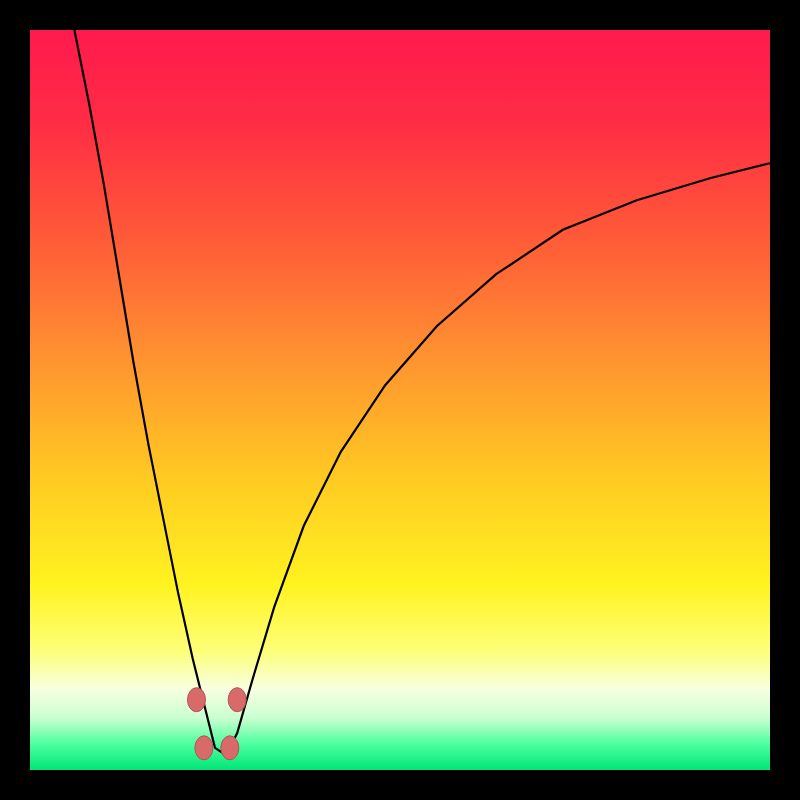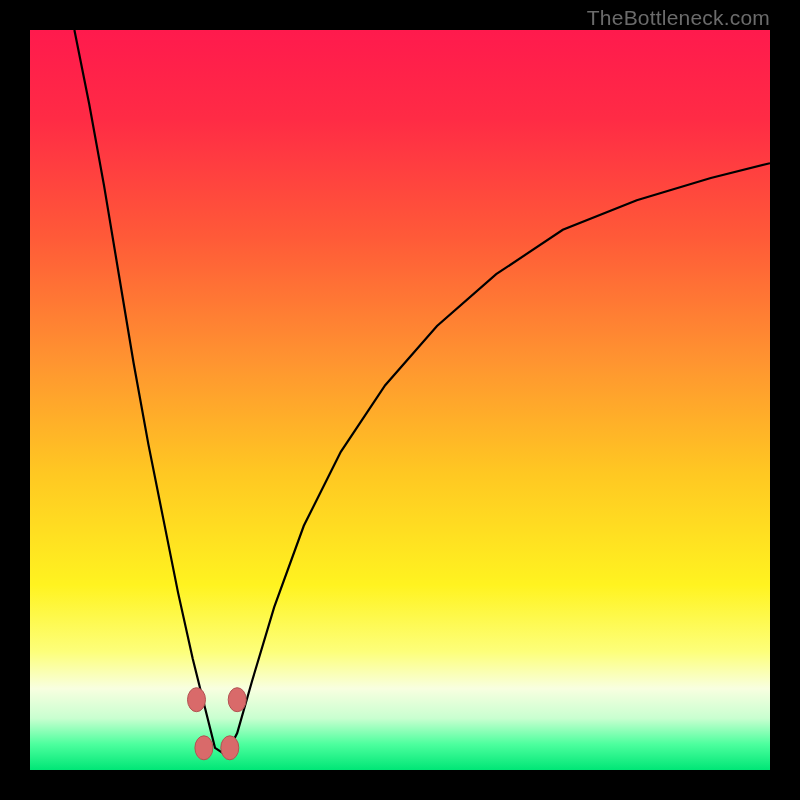--- a/index.html
+++ b/index.html
@@ -83,15 +83,14 @@
       <g id="markers">
           <ellipse cx="166.50" cy="669.70" rx="9" ry="12" fill="#d96a6a" stroke="#b25252" stroke-width="1"></ellipse>
           <ellipse cx="207.20" cy="669.70" rx="9" ry="12" fill="#d96a6a" stroke="#b25252" stroke-width="1"></ellipse>
           <ellipse cx="173.90" cy="717.80" rx="9" ry="12" fill="#d96a6a" stroke="#b25252" stroke-width="1"></ellipse>
           <ellipse cx="199.80" cy="717.80" rx="9" ry="12" fill="#d96a6a" stroke="#b25252" stroke-width="1"></ellipse>
         </g>
     </svg>
 
   </div>
 
-  <div class="attribution">TheBottleneck.com</div>
 
 </div>
 
 </body></html>

